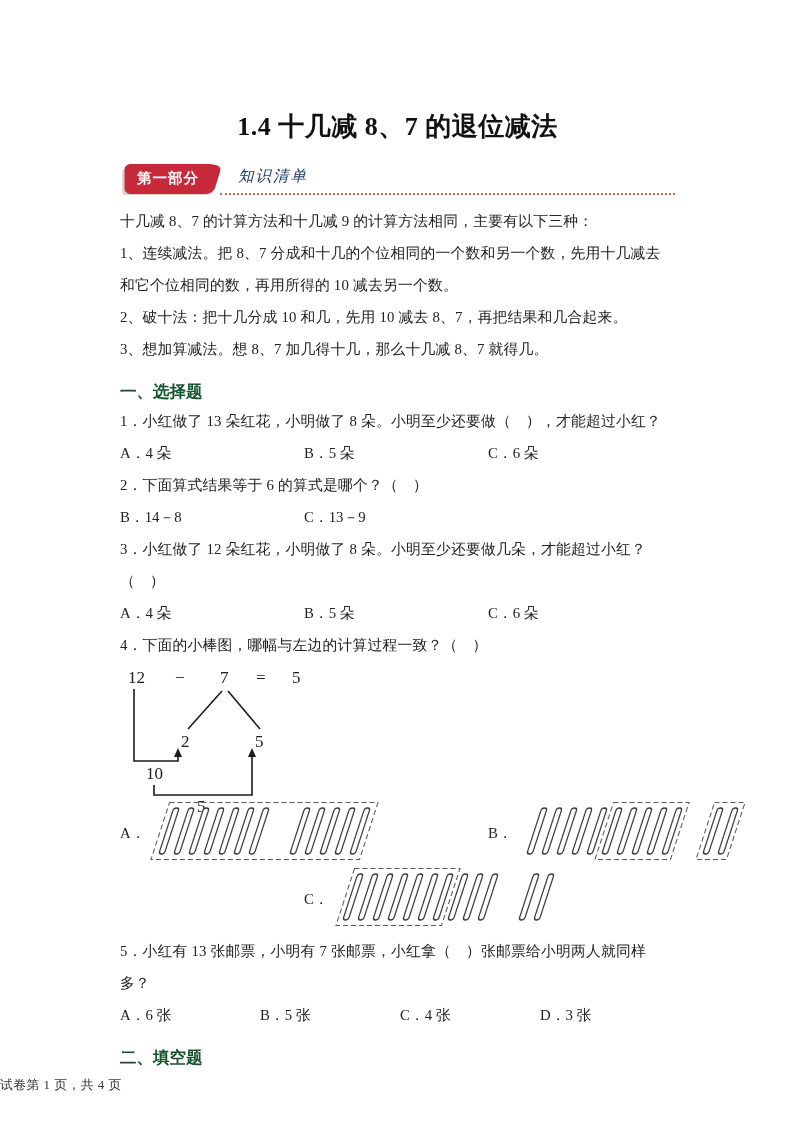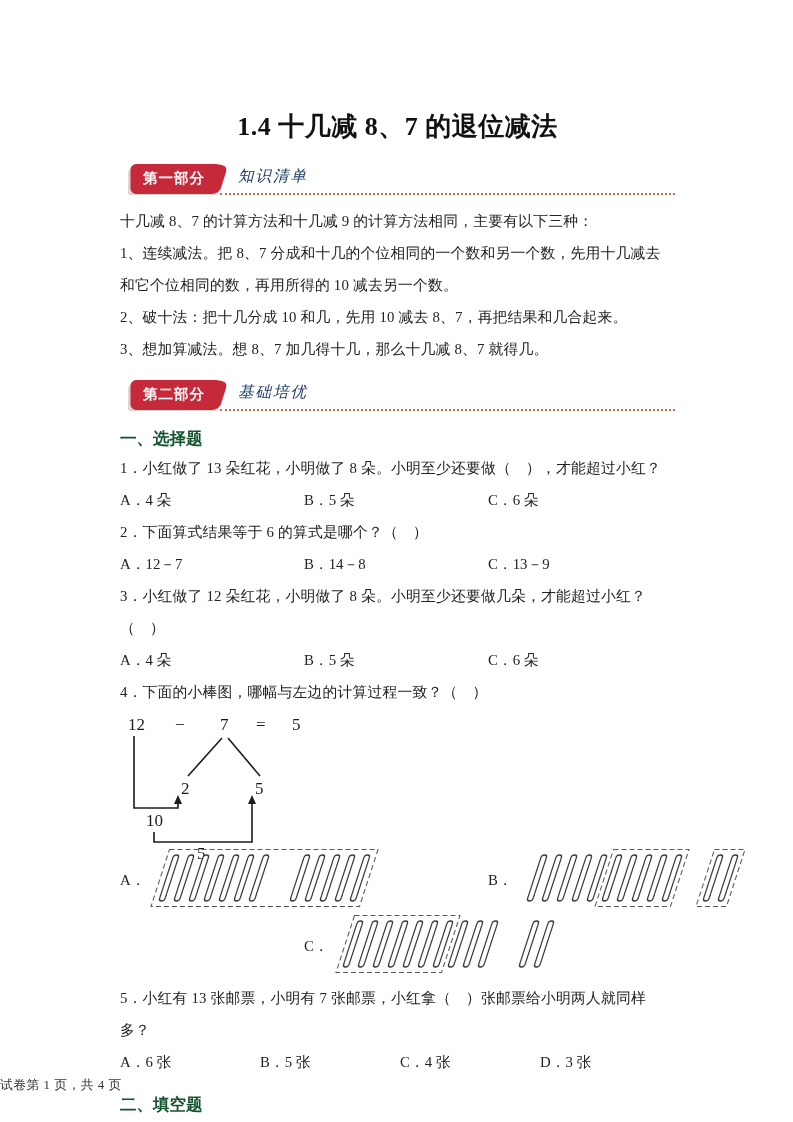--- a/index.html
+++ b/index.html
@@ -14,21 +14,21 @@
     font-family:"Liberation Serif","DejaVu Serif",serif;
     color:#222;
   }
   .title{
     margin:0;text-align:center;
     font-size:26px;font-weight:bold;line-height:30px;
     letter-spacing:.5px;color:#111;
   }
   
   .part-header{position:relative;height:33px;margin-top:21px;}
-  .badge{position:absolute;left:8px;top:0;width:100px;height:32px;}
+  .badge{position:absolute;left:2px;top:0;width:100px;height:32px;}
   .badge svg{display:block;width:100px;height:32px;}
   .badge-text{
     position:absolute;left:0;top:0;width:92px;height:31px;
     display:flex;align-items:center;justify-content:center;
     color:#fff;font-family:"Liberation Sans","DejaVu Sans",sans-serif;
     font-weight:bold;font-size:14.5px;letter-spacing:1px;
   }
   .header-label{
     position:absolute;left:118px;top:3px;
     font-size:15.5px;font-weight:normal;font-style:italic;
@@ -80,44 +80,32 @@
     </div>
     <span class="header-label" style="color:#1e3a66;">知识清单</span>
     <span class="dotline" style="border-bottom-color: rgb(207, 106, 79);"></span>
   </div>
 
   <p class="line intro">十几减 8、7 的计算方法和十几减 9 的计算方法相同，主要有以下三种：</p>
   <p class="line">1、连续减法。把 8、7 分成和十几的个位相同的一个数和另一个数，先用十几减去和它个位相同的数，再用所得的 10 减去另一个数。</p>
   <p class="line">2、破十法：把十几分成 10 和几，先用 10 减去 8、7，再把结果和几合起来。</p>
   <p class="line">3、想加算减法。想 8、7 加几得十几，那么十几减 8、7 就得几。</p>
 
-  <div class="part-header" style="margin-top:14px;">
-    <div class="badge">
-      <svg viewBox="0 0 100 32">
-        <path d="M9,3 H84 C95,3 100,5 98,11 L93,27 C91,31.5 87,33 82,33 H9 C5,33 2.5,30.5 2.5,27 V9 C2.5,5.5 5,3 9,3 Z" transform="translate(-2.5,1.5)" fill="#e2d2d2"></path>
-        <path d="M9,1 H84 C95,1 100,3 98,9 L93,25 C91,29.5 87,31 82,31 H9 C5,31 2.5,28.5 2.5,25 V7 C2.5,3.5 5,1 9,1 Z" fill="#c5293a"></path>
-      </svg>
-      <span class="badge-text">第二部分</span>
-    </div>
-    <span class="header-label" style="color:#1e3a66;">基础培优</span>
-    <span class="dotline" style="border-bottom-color: rgb(207, 106, 79);"></span>
-  </div>
 
   <h2 class="section-heading">一、选择题</h2>
 
   <p class="line">1．小红做了 13 朵红花，小明做了 8 朵。小明至少还要做（　），才能超过小红？</p>
   <p class="opt-row">
     <span class="c3">A．4 朵</span>
     <span class="c3">B．5 朵</span>
     <span>C．6 朵</span>
   </p>
 
   <p class="line">2．下面算式结果等于 6 的算式是哪个？（　）</p>
   <p class="opt-row">
-    <span class="c3">A．12－7</span>
     <span class="c3">B．14－8</span>
     <span>C．13－9</span>
   </p>
 
   <p class="line">3．小红做了 12 朵红花，小明做了 8 朵。小明至少还要做几朵，才能超过小红？（　）</p>
   <p class="opt-row">
     <span class="c3">A．4 朵</span>
     <span class="c3">B．5 朵</span>
     <span>C．6 朵</span>
   </p>

